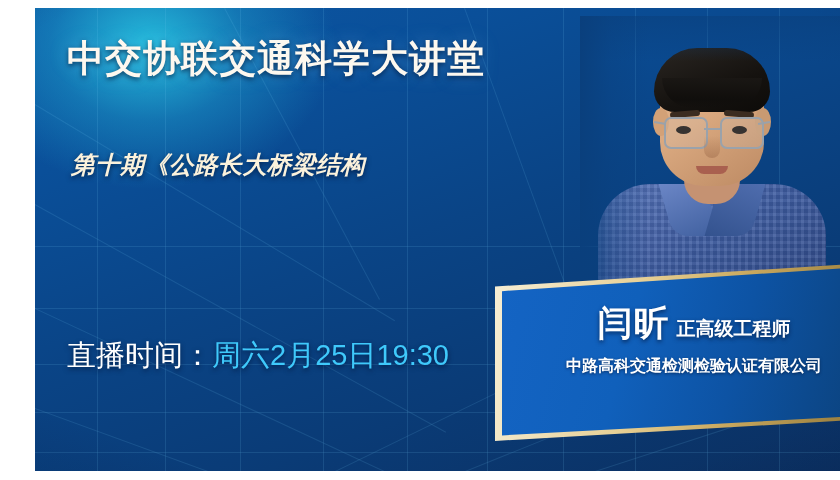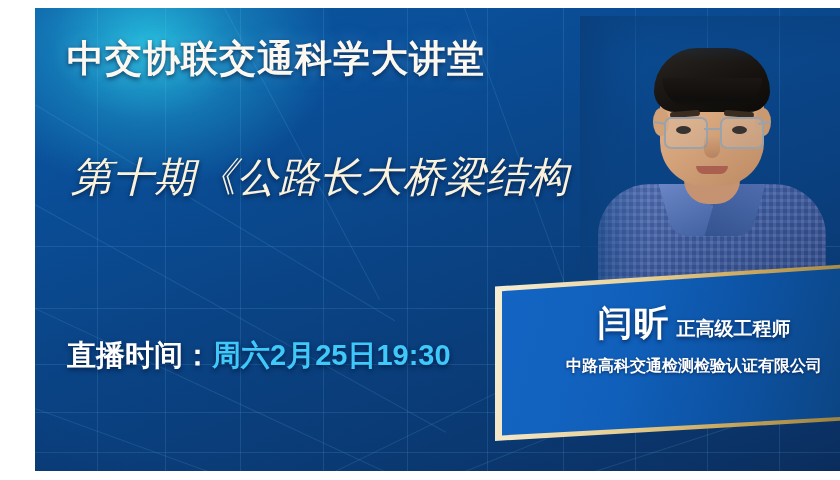--- a/index.html
+++ b/index.html
@@ -61,26 +61,26 @@
             background:#a9604f;}
   .ph-fade{position:absolute;inset:0;
            background:linear-gradient(90deg, rgba(10,63,124,.95) 0%, rgba(10,63,124,.30) 12%, rgba(10,63,124,0) 26%),
                       linear-gradient(180deg, rgba(10,63,124,.55) 0%, rgba(10,63,124,0) 16%);}
 
   
   .title{position:absolute;left:32px;top:26px;font-size:37px;font-weight:bold;color:#fdf8ef;
          letter-spacing:1px;white-space:nowrap;
          text-shadow:0 2px 5px rgba(0,25,60,.75), 0 0 18px rgba(120,200,255,.35);}
 
-  .sub{position:absolute;left:36px;top:140px;width:520px;font-size:41px;font-weight:normal;font-style:italic;
+  .sub{position:absolute;left:36px;top:140px;width:520px;font-size:24px;font-weight:bold;font-style:italic;
        color:#fbf2dc;line-height:1.42;letter-spacing:.5px;
        text-shadow:0 2px 5px rgba(0,20,55,.8);}
   .sub .l2{display:block;text-indent:-10px;}
 
-  .timeline{position:absolute;left:32px;top:328px;font-size:29px;font-weight:bold;white-space:nowrap;
+  .timeline{position:absolute;left:32px;top:328px;font-size:29px;font-weight:normal;white-space:nowrap;
             text-shadow:0 2px 5px rgba(0,20,55,.8);}
   .t-label{color:#ffffff;}
   .t-value{color:#3fc9fb;}
 
   
   .spk-wrap{position:absolute;left:460px;top:248px;width:380px;height:185px;}
   .spk-gold{position:absolute;inset:0;
             -webkit-clip-path:polygon(0% 16.5%, 100% 3.5%, 100% 88%, 0% 100%);
             clip-path:polygon(0% 16.5%, 100% 3.5%, 100% 88%, 0% 100%);
             background:linear-gradient(100deg,#f7efd6 0%,#e6cf94 38%,#caa95f 62%,#8d7436 100%);}

